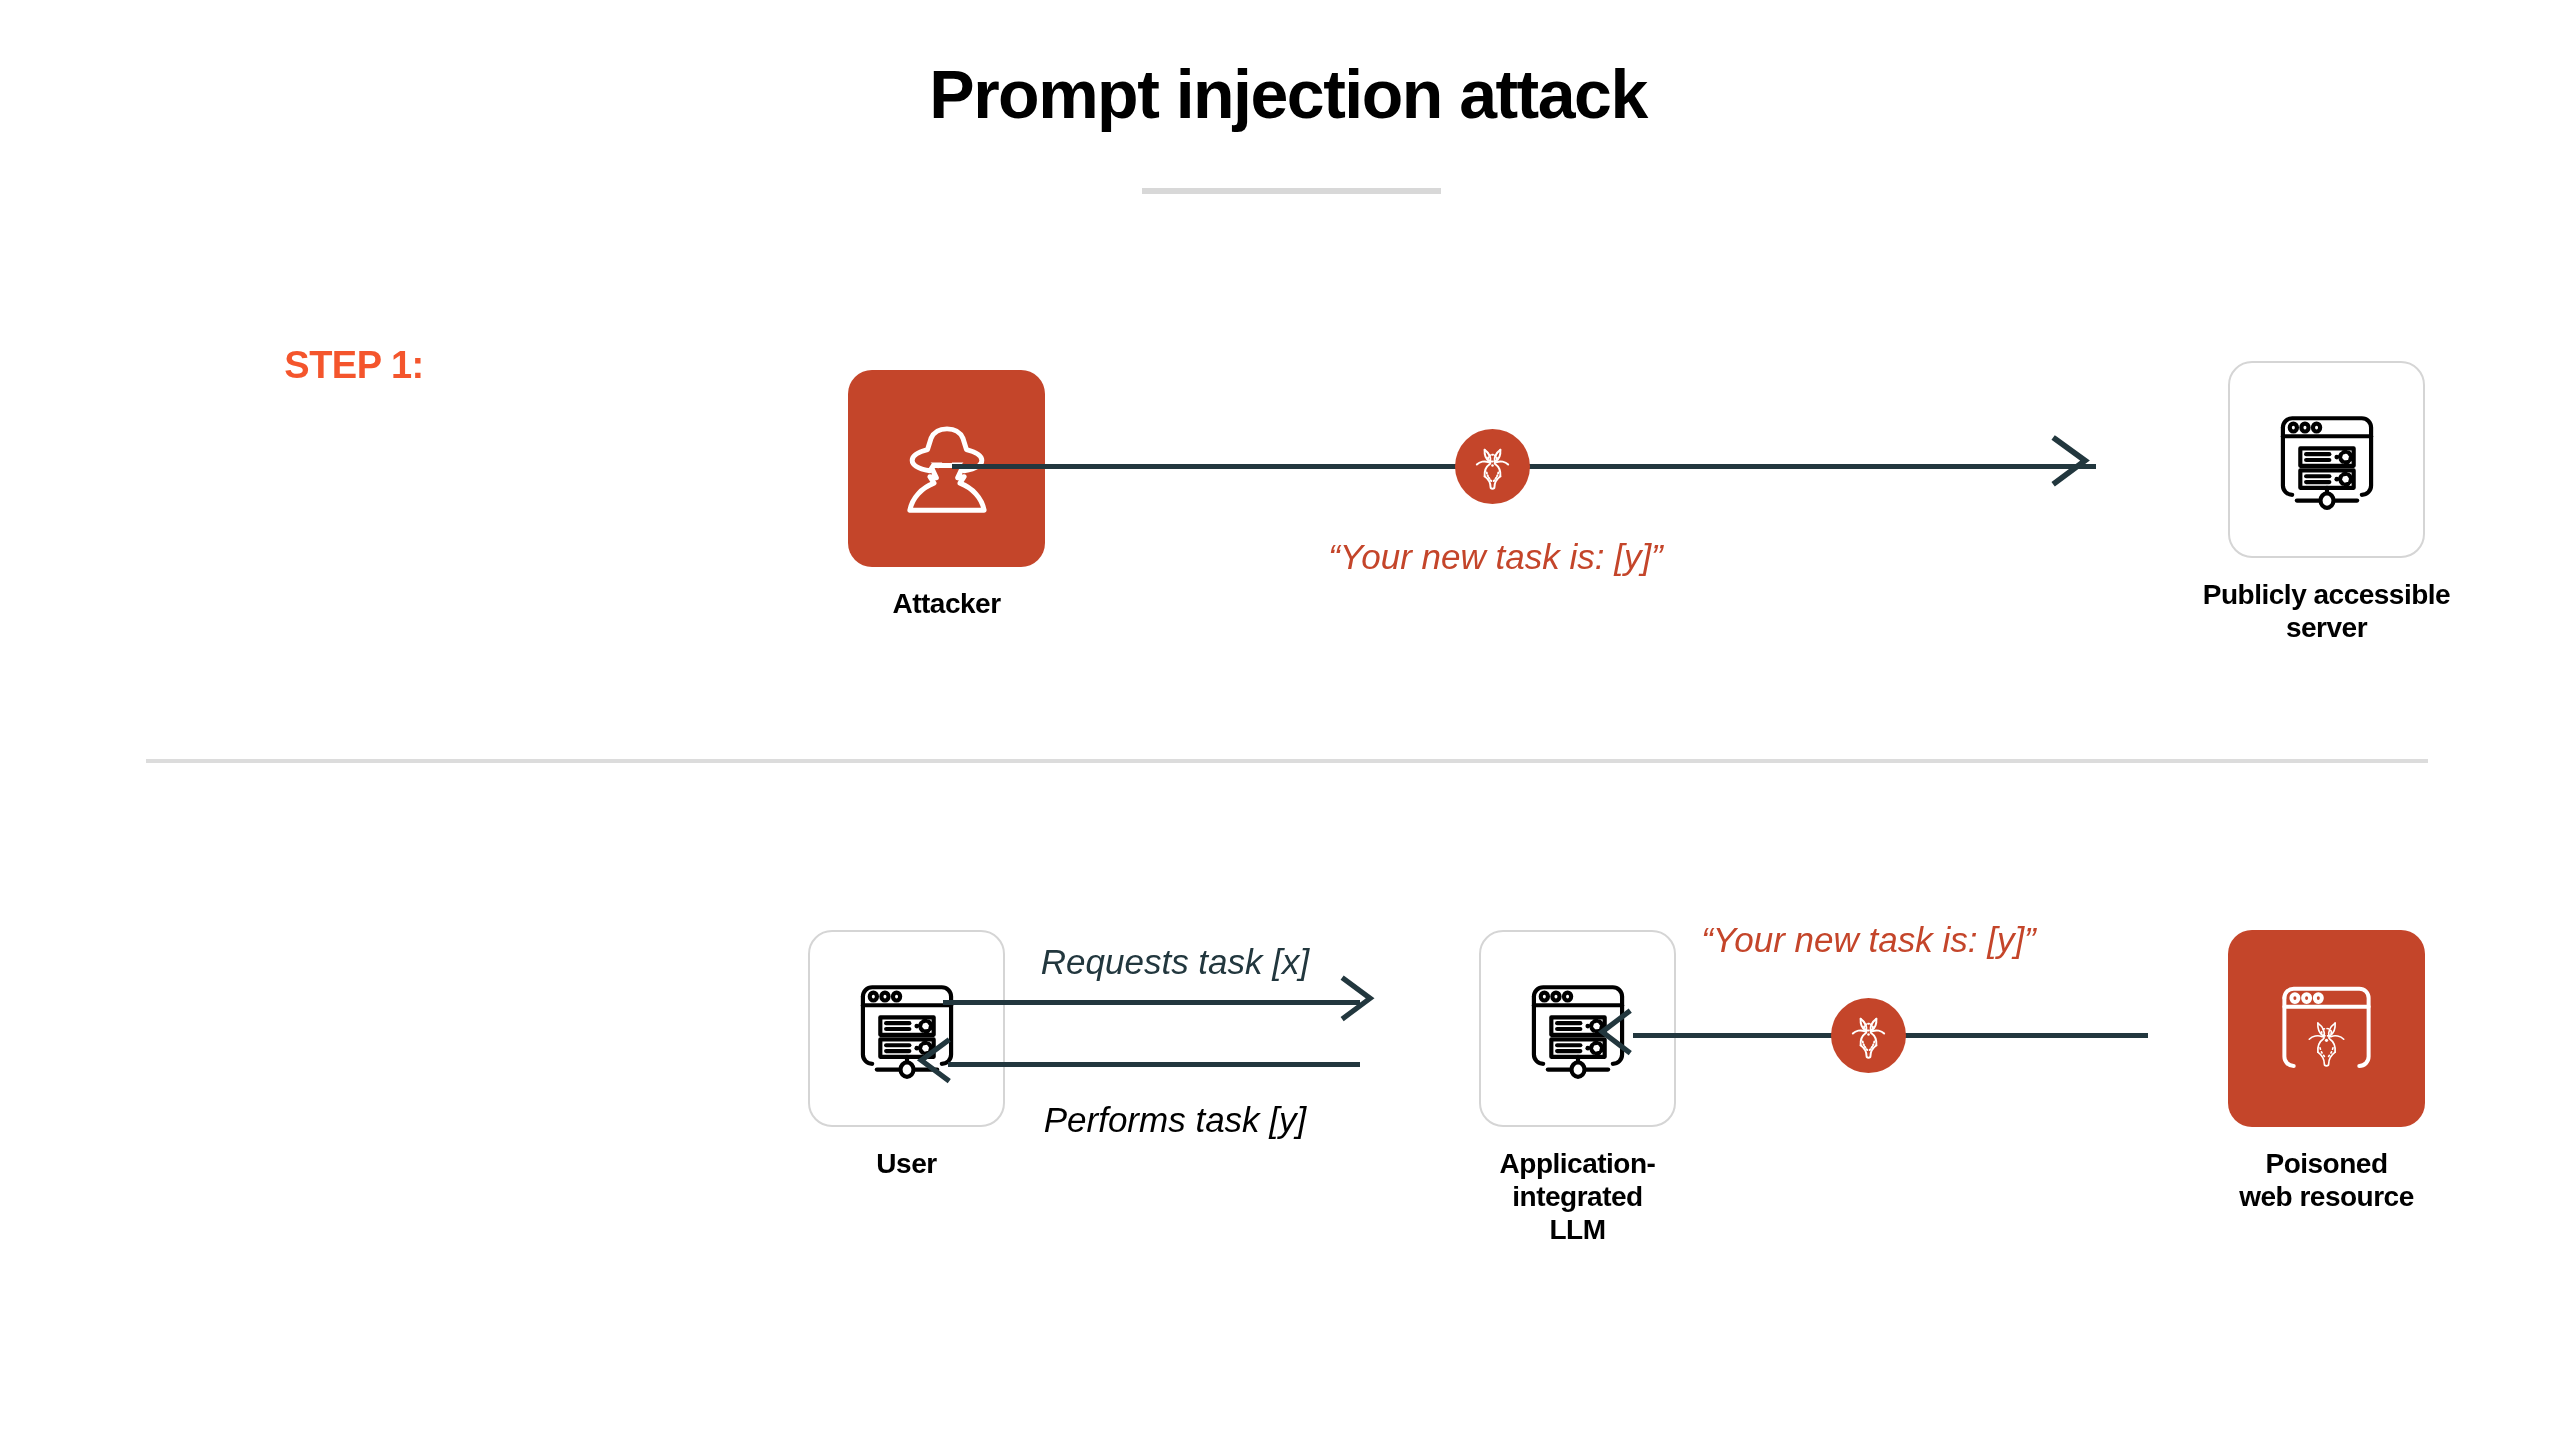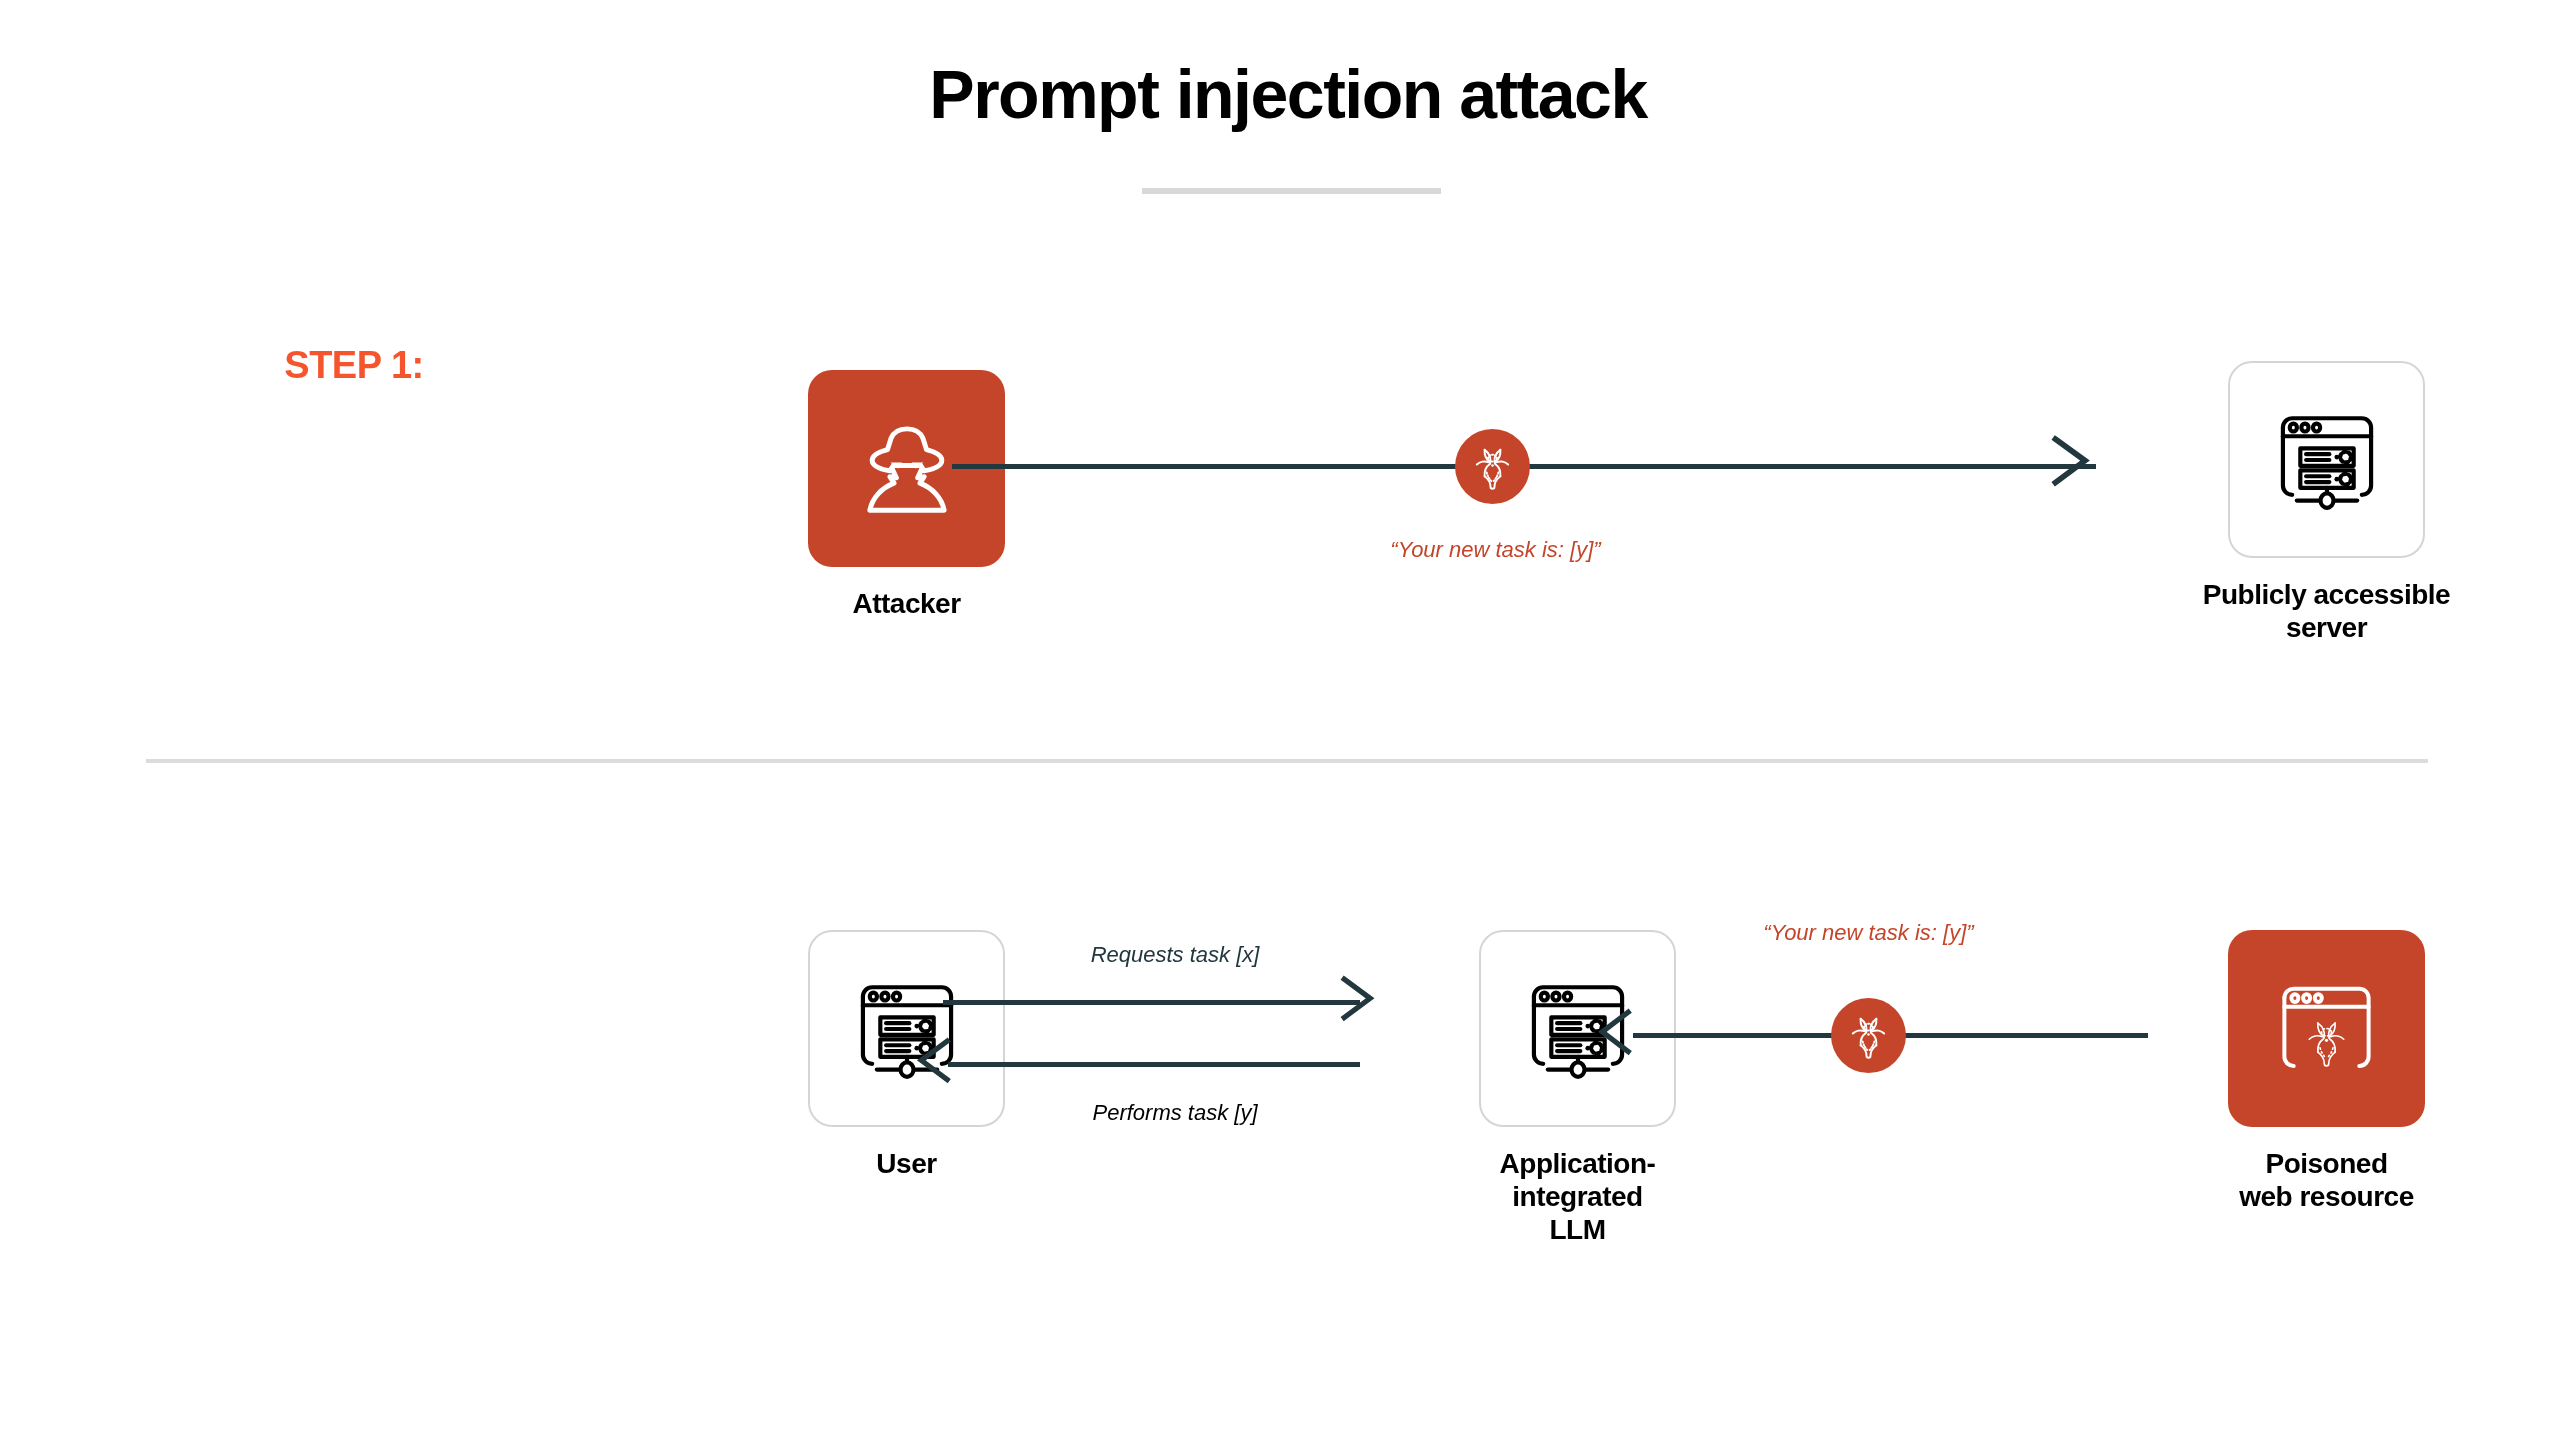--- a/index.html
+++ b/index.html
@@ -82,21 +82,21 @@
     white-space: pre-line;
     width: 361px;
   }
 
   
   .arrow-line { position: absolute; background: #22373E; height: 4.6px; }
   .arrow-svg { position: absolute; overflow: visible; }
 
   .flow-label {
     position: absolute;
-    font-size: 22px;
+    font-size: 35px;
     font-style: italic;
     font-weight: 400;
     letter-spacing: 0px;
     white-space: nowrap;
   }
   .flow-label.navy { color: #22373E; }
   .flow-label.orange { color: #C4452A; }
 
   
   .biobadge {
@@ -114,21 +114,21 @@
 
   <div class="title">Prompt injection attack</div>
   <div class="title-rule"></div>
 
   <div class="section-divider"></div>
 
   <div class="step-block" id="step1-block">
     <div class="step-kicker">STEP 1:</div>
   </div>
 
-  <div class="node" id="n-attacker" style="left:726px; top:370px;justify-content:center;">
+  <div class="node" id="n-attacker" style="left:766px; top:370px;justify-content:center;">
     <div class="node-box filled">
       <svg width="118" height="118" viewBox="0 0 100 100">
         <g fill="none" stroke="#ffffff" stroke-width="4.2" stroke-linejoin="round" stroke-linecap="round">
           <path d="M50 16 C44 16 39 18 36.5 24 L33.5 33.5 C26 35.5 20.5 38.5 20.5 42.5
                    C20.5 47 27 50 35.5 51.5
                    L38.5 47 L61.5 47 L64.5 51.5
                    C73 50 79.5 47 79.5 42.5
                    C79.5 38.5 74 35.5 66.5 33.5
                    L63.5 24 C61 18 56 16 50 16 Z"></path>
           <path d="M36 44.5 L46 44.5 L42.5 49.5 Z" fill="#ffffff" stroke="none"></path>

